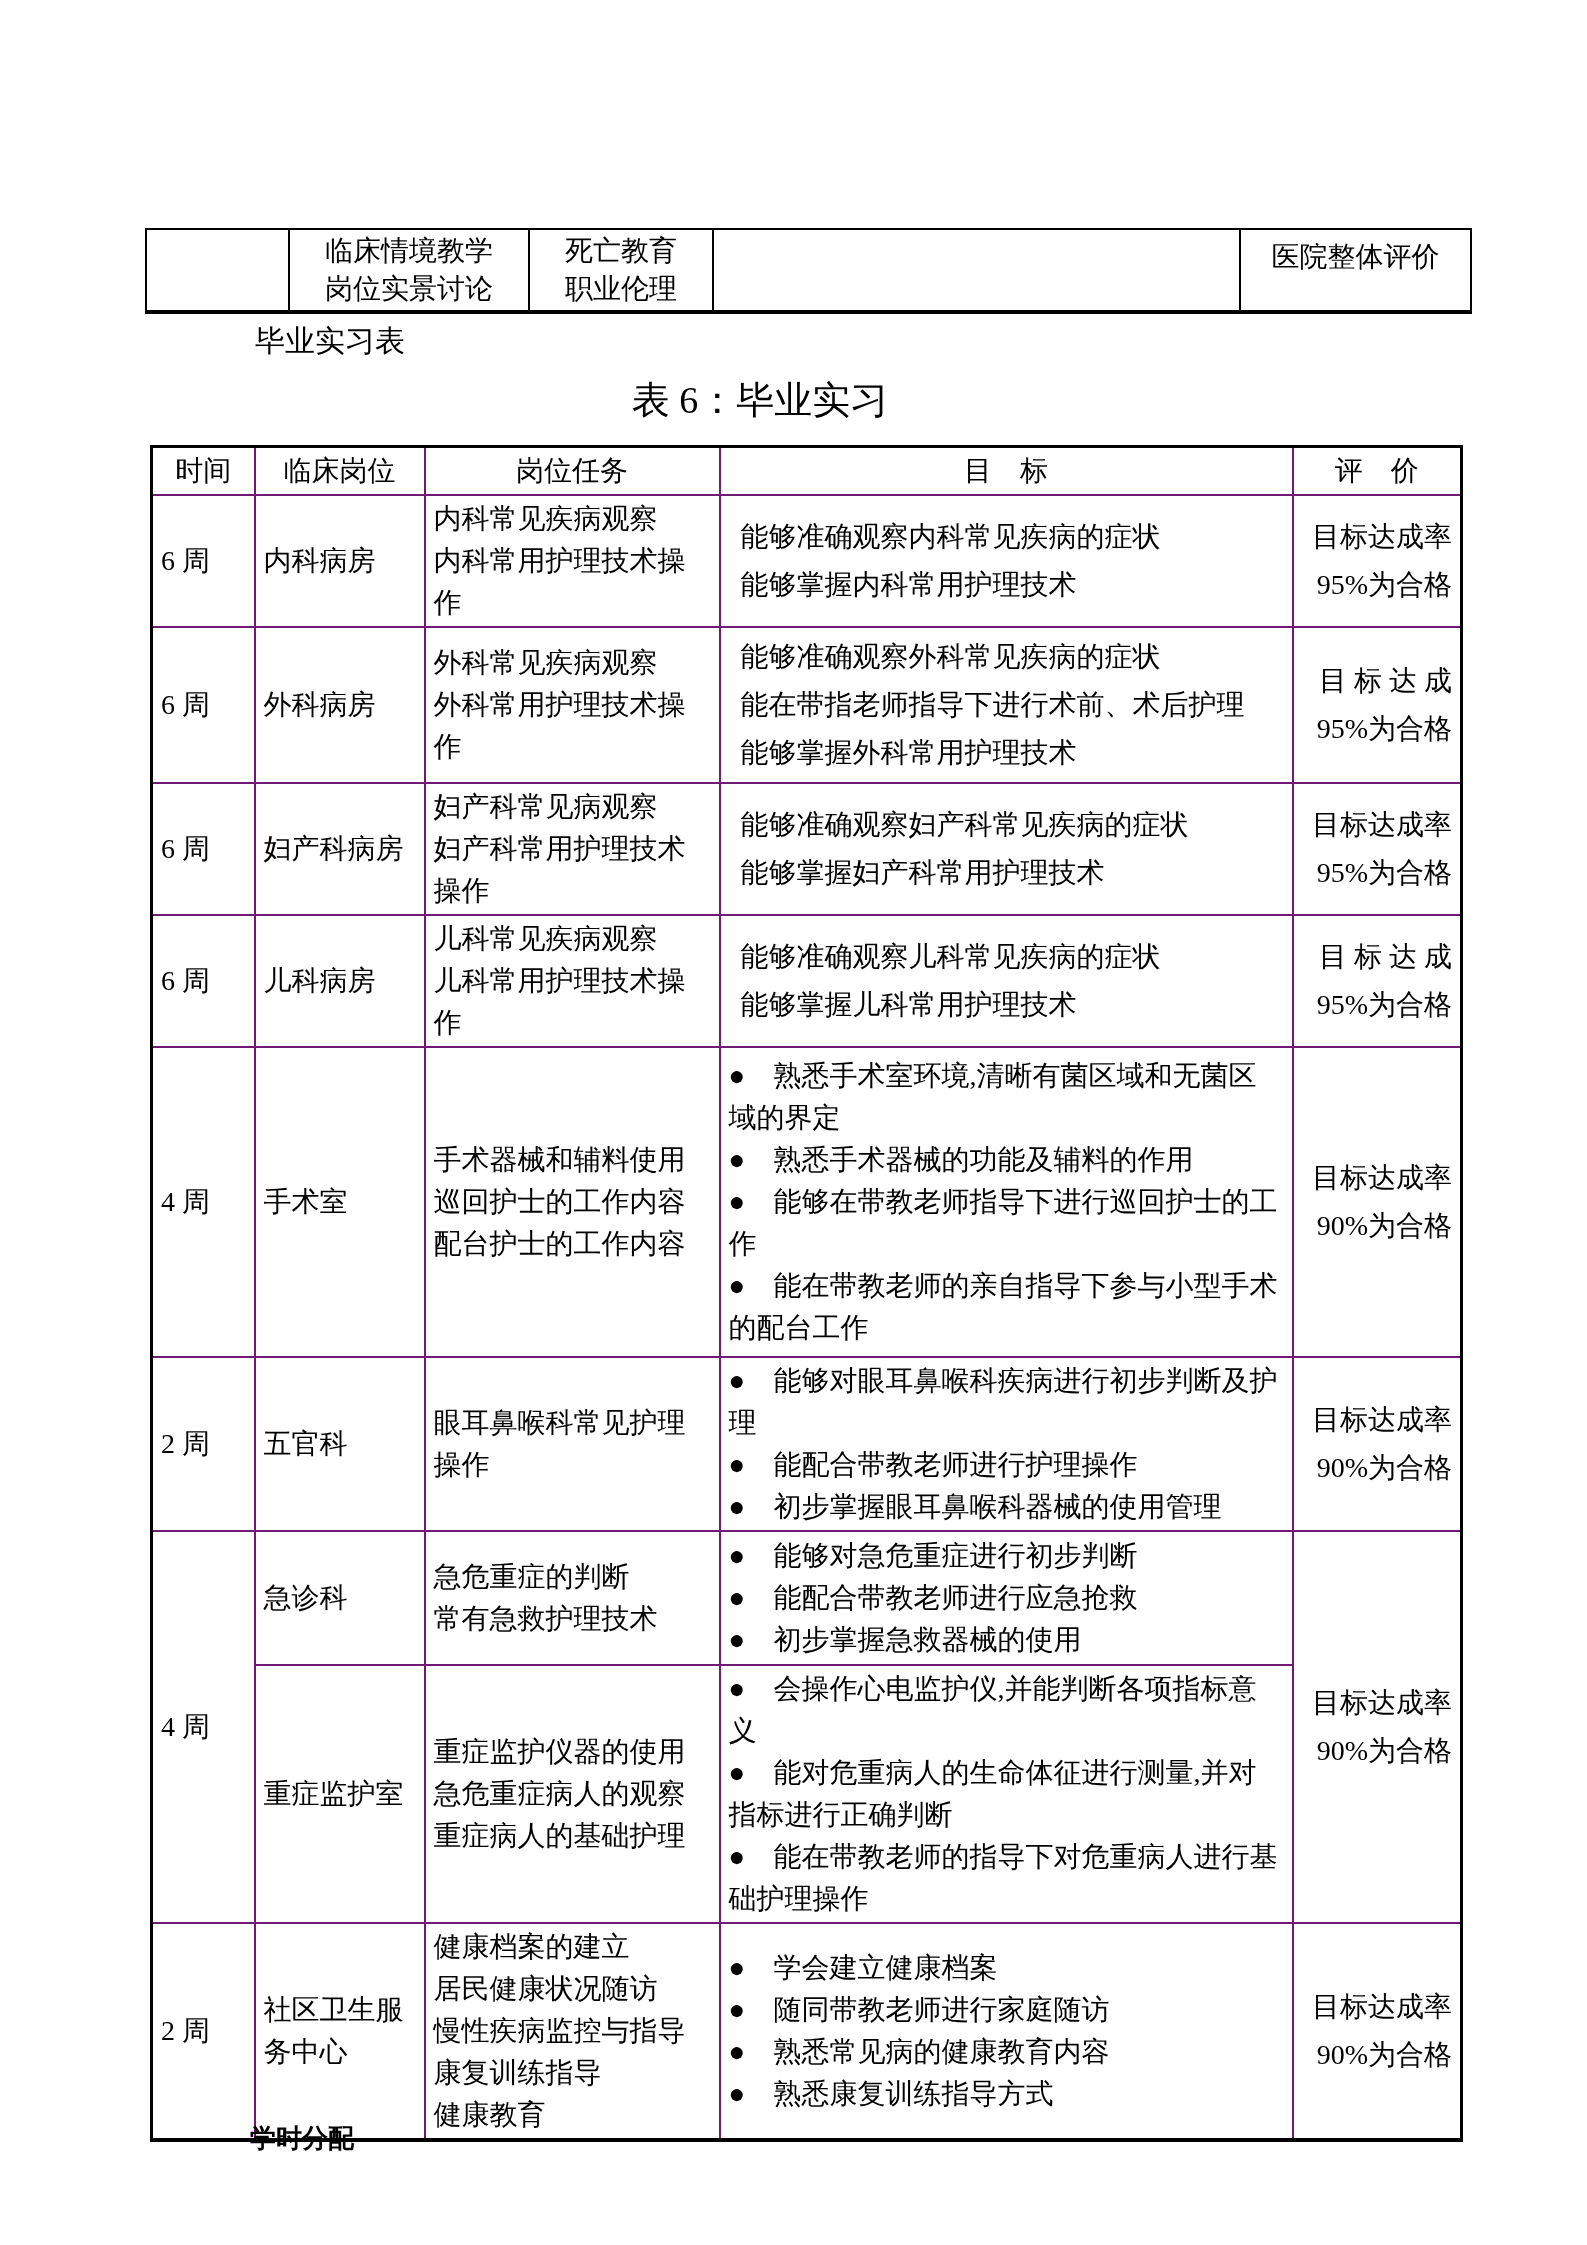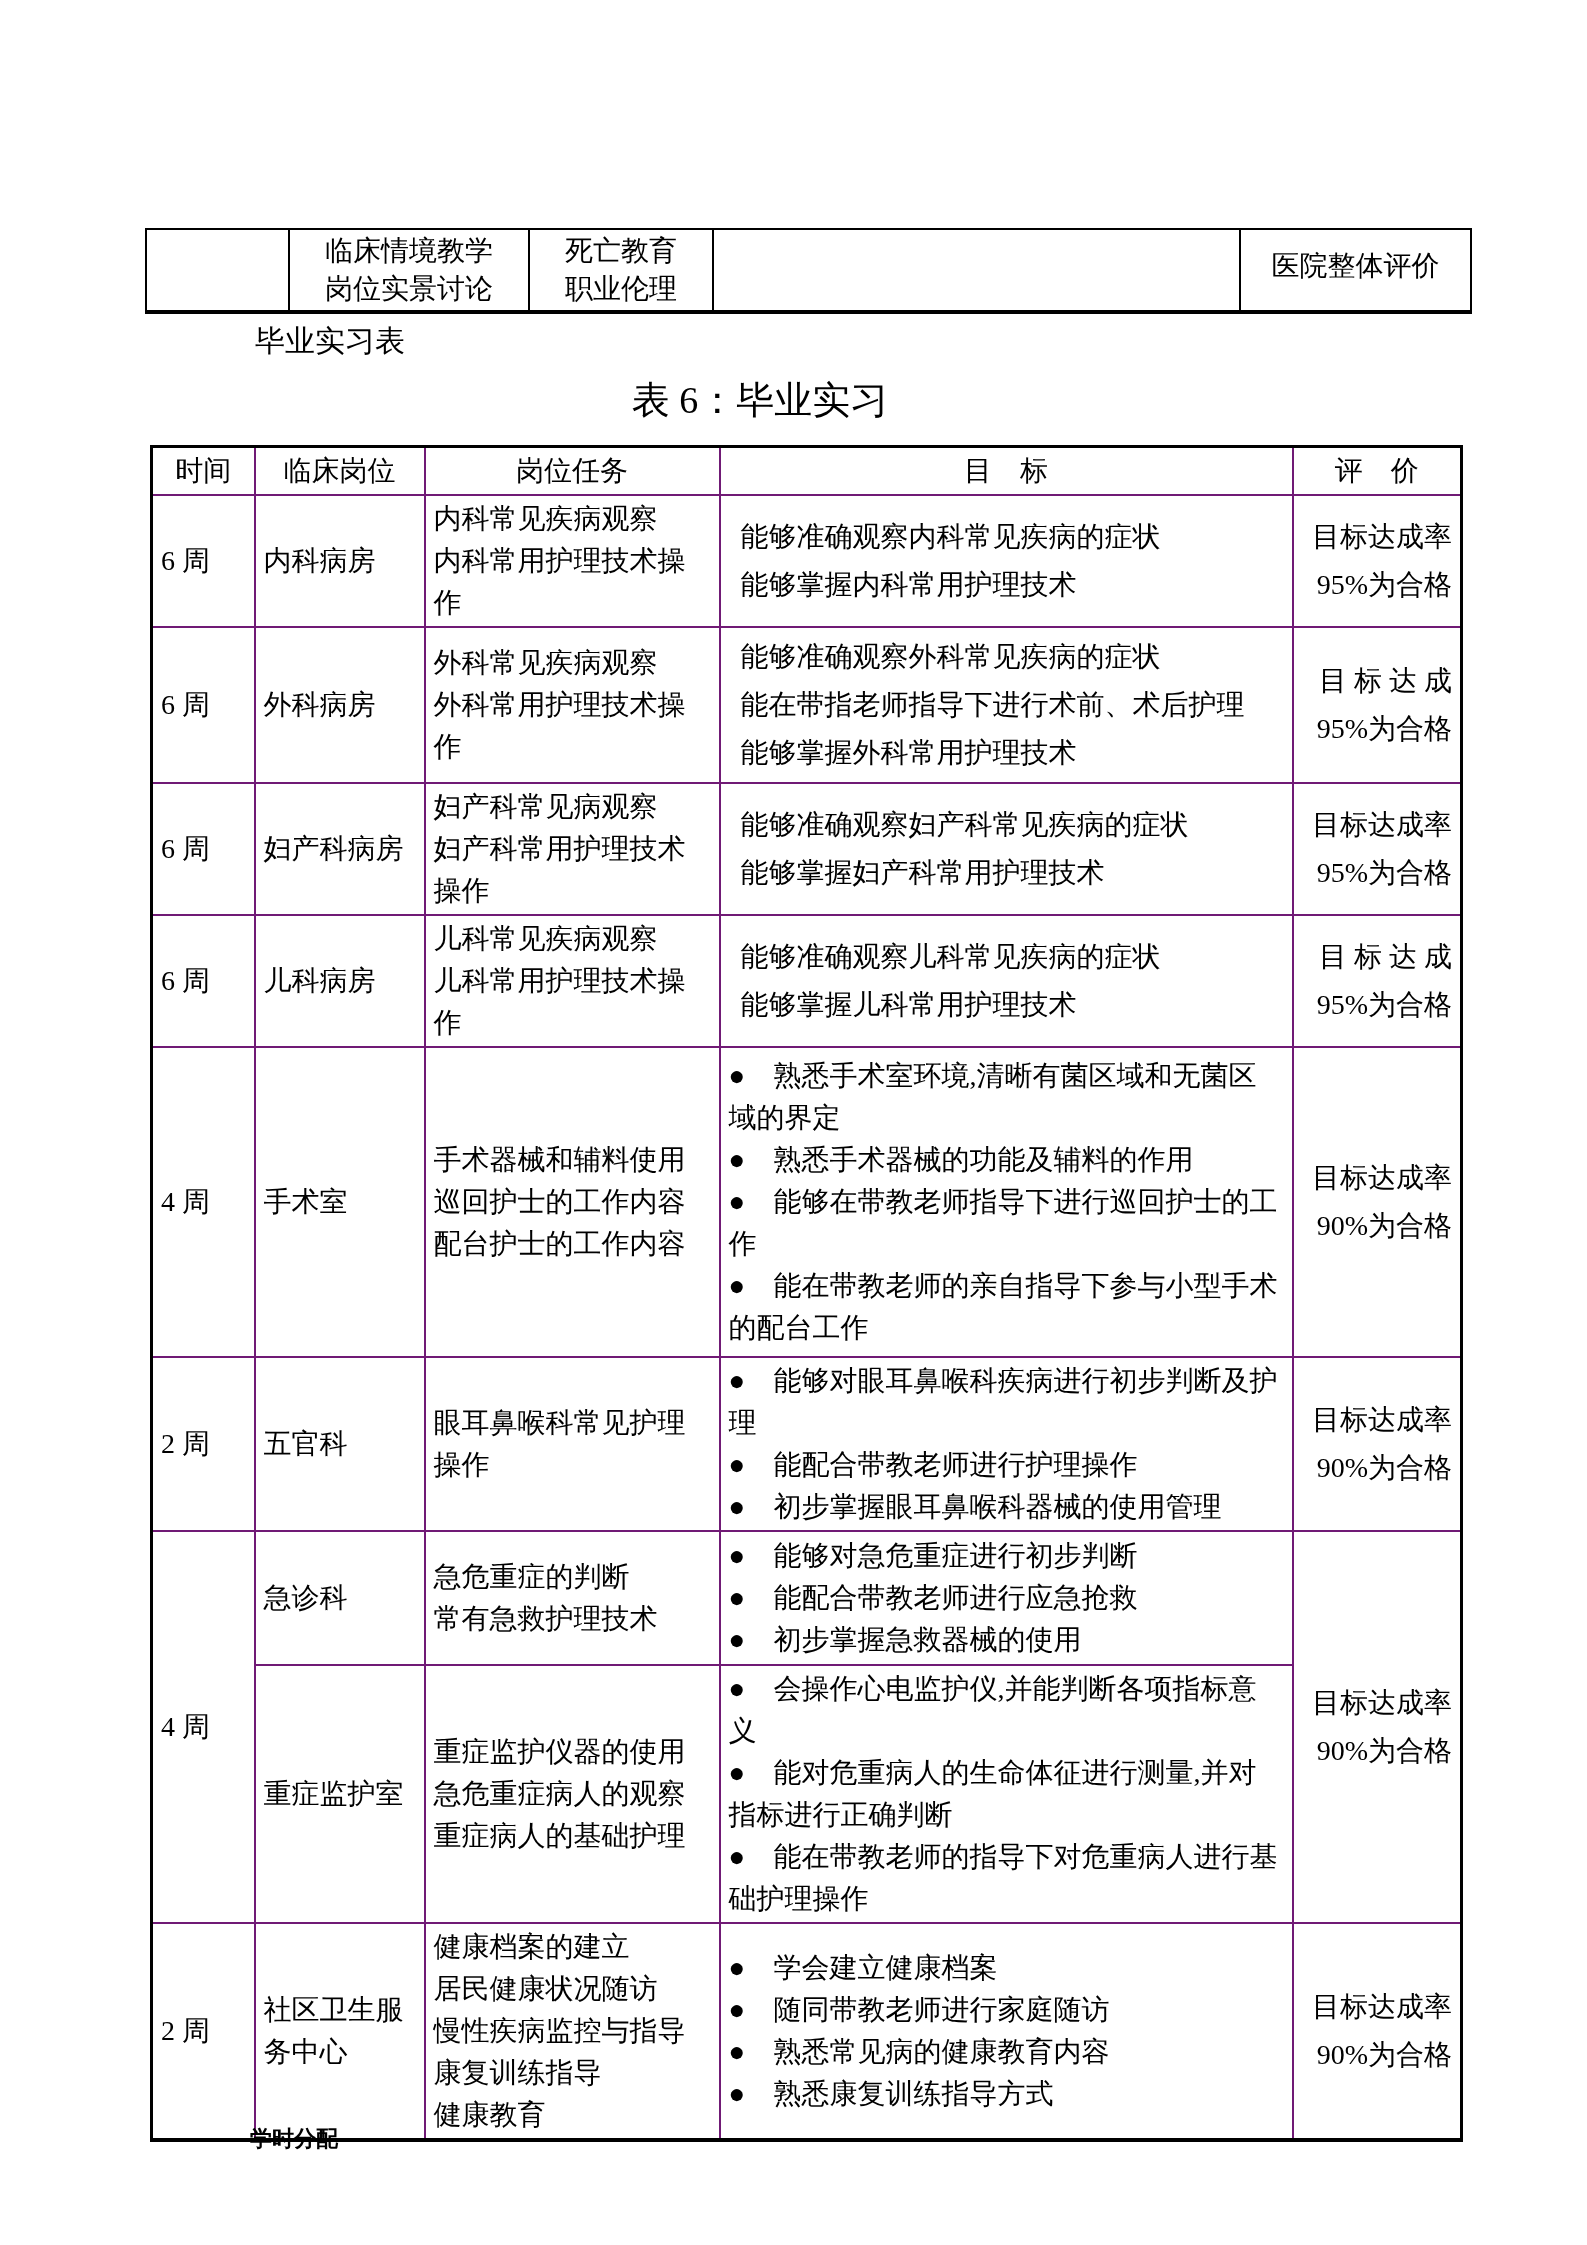--- a/index.html
+++ b/index.html
@@ -17,26 +17,26 @@
   .cont-table{
     position:absolute;left:145px;top:228px;width:1325px;
     border:2px solid #000;border-bottom-width:4px;
   }
   .cont-table td{
     border:2px solid #000;
     font-size:28px;line-height:38px;
     text-align:center;vertical-align:middle;
     padding:2px 6px;
   }
-  .cont-table td.v-top{vertical-align:top;padding-top:17px;}
+  .cont-table td.v-top{vertical-align:top;padding-top:8px;}
 
   
   .section-label{position:absolute;left:255px;top:324px;font-size:30px;line-height:34px;}
   .table-caption{position:absolute;left:105px;top:382px;width:1310px;text-align:center;font-size:38px;line-height:36px;}
-  .footer-heading{position:absolute;left:250px;top:2122px;font-size:22px;font-weight:bold;line-height:34px;}
+  .footer-heading{position:absolute;left:250px;top:2122px;font-size:26px;font-weight:bold;line-height:34px;}
 
   
   .main-table{
     position:absolute;left:150px;top:445px;width:1310px;
     border:3px solid #000;border-bottom-width:4px;
   }
   .main-table th,.main-table td{
     border:2px solid #701a75;
     font-size:28px;line-height:42px;
     font-weight:normal;

